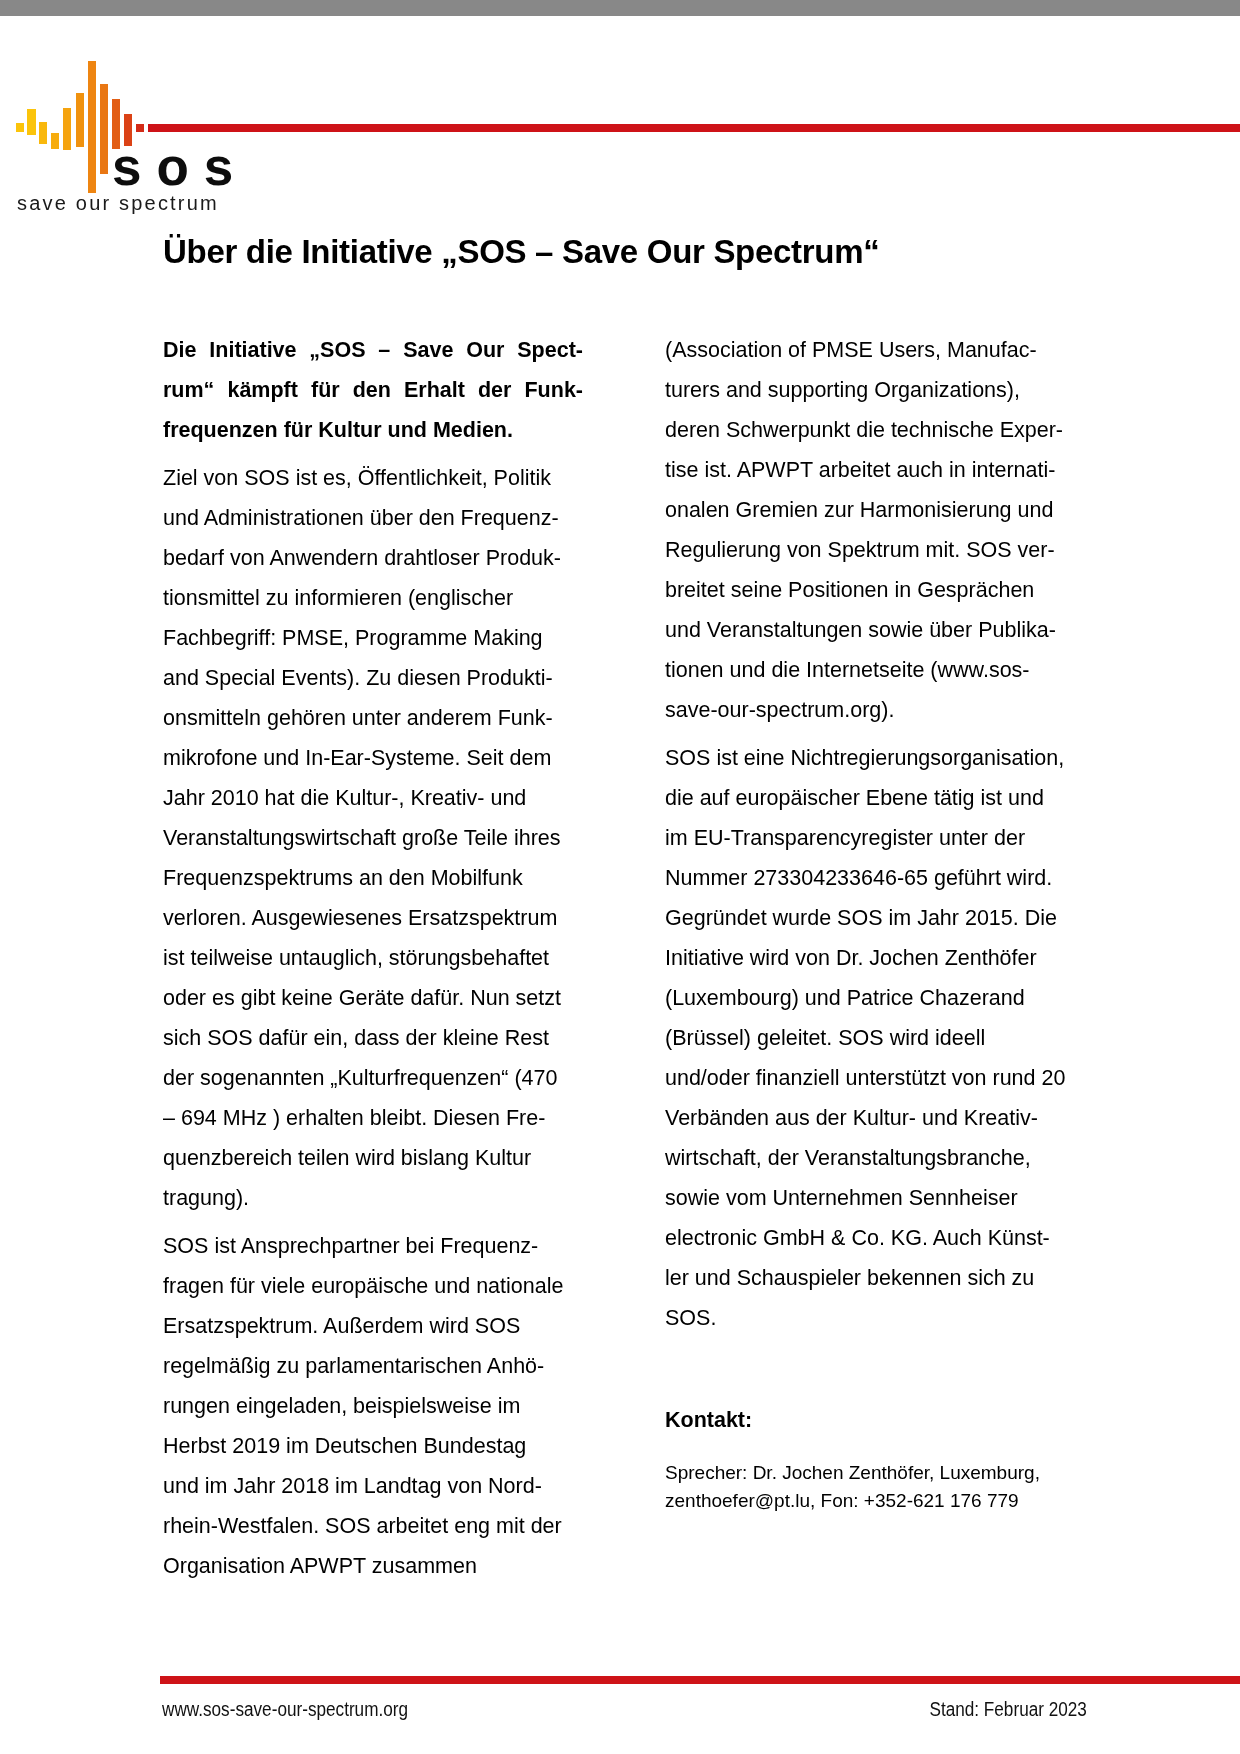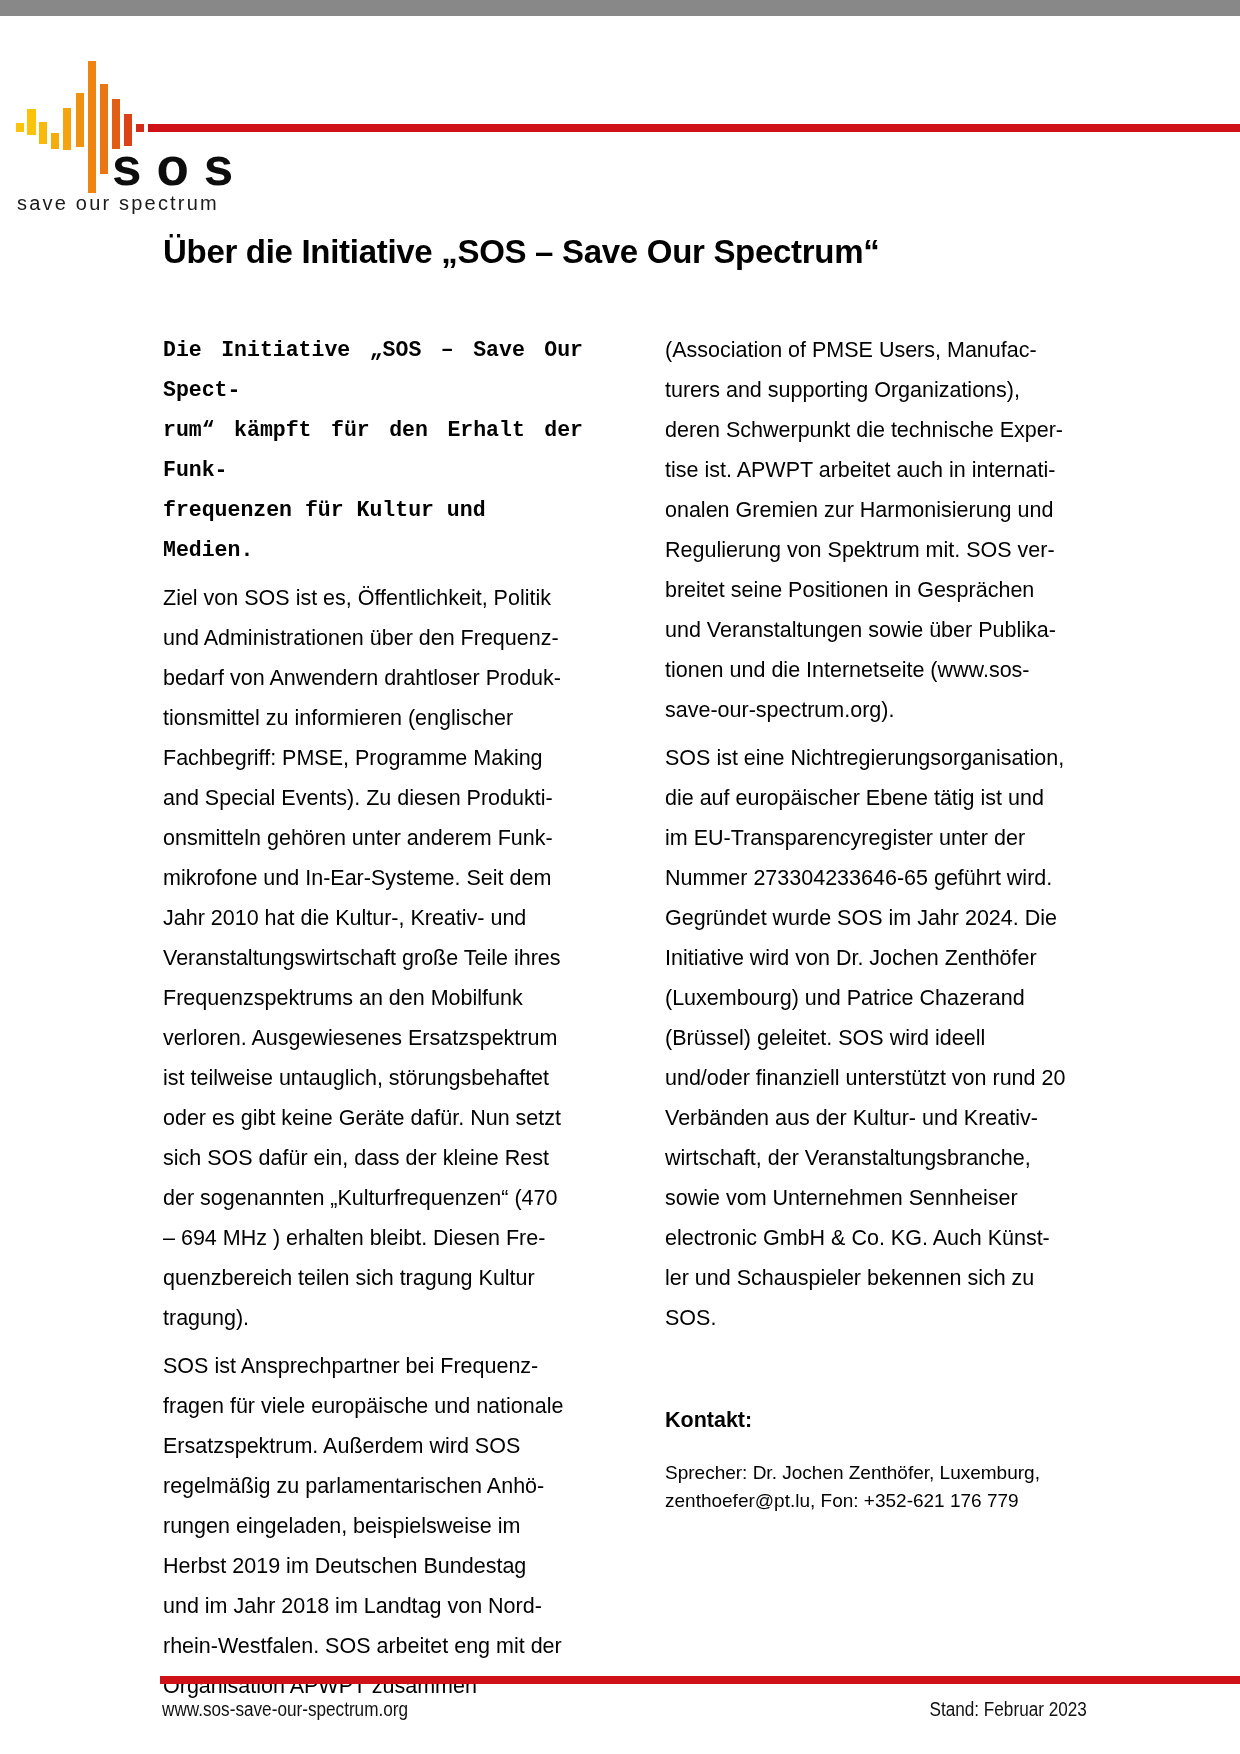--- a/index.html
+++ b/index.html
@@ -30,21 +30,21 @@
     font-size:33px;font-weight:bold;letter-spacing:-0.3px;white-space:nowrap;
   }
 
   
   .columns{position:absolute;left:163px;top:314px;width:926px;display:flex;gap:82px;}
   .col-left{width:420px;}
   .col-right{width:424px;}
   .para{margin:0 0 8px 0;font-size:21.5px;line-height:40px;}
   .tline{white-space:nowrap;}
   .lead{font-weight:bold;}
-  .lead .tline{white-space:normal;font-family:Liberation Mono, monospace;}
+  .lead .tline{white-space:normal;}
   .lead .tline:not(:last-child){text-align:justify;text-align-last:justify;}
 
   .kontakt-heading{
     margin-top:62px;font-size:21.5px;font-weight:bold;line-height:40px;
   }
   .contact-para{margin:19px 0 0 0;font-size:19px;line-height:28px;}
   .contact-para .tline{white-space:nowrap;}
 
   
   .footer-rule{position:absolute;left:160px;right:0;top:1660px;height:8px;}
@@ -99,21 +99,21 @@
           <div class="tline">mikrofone und In-Ear-Systeme. Seit dem</div>
           <div class="tline">Jahr 2010 hat die Kultur-, Kreativ- und</div>
           <div class="tline">Veranstaltungswirtschaft große Teile ihres</div>
           <div class="tline">Frequenzspektrums an den Mobilfunk</div>
           <div class="tline">verloren. Ausgewiesenes Ersatzspektrum</div>
           <div class="tline">ist teilweise untauglich, störungsbehaftet</div>
           <div class="tline">oder es gibt keine Geräte dafür. Nun setzt</div>
           <div class="tline">sich SOS dafür ein, dass der kleine Rest</div>
           <div class="tline">der sogenannten „Kulturfrequenzen“ (470</div>
           <div class="tline">– 694 MHz ) erhalten bleibt. Diesen Fre-</div>
-          <div class="tline">quenzbereich teilen sich tragung Kultur</div>
+          <div class="tline">quenzbereich teilen wird bislang Kultur</div>
           <div class="tline">tragung).</div>
         </div>
       <div class="para">
           <div class="tline">SOS ist Ansprechpartner bei Frequenz-</div>
           <div class="tline">fragen für viele europäische und nationale</div>
           <div class="tline">Ersatzspektrum. Außerdem wird SOS</div>
           <div class="tline">regelmäßig zu parlamentarischen Anhö-</div>
           <div class="tline">rungen eingeladen, beispielsweise im</div>
           <div class="tline">Herbst 2019 im Deutschen Bundestag</div>
           <div class="tline">und im Jahr 2018 im Landtag von Nord-</div>
@@ -132,21 +132,21 @@
           <div class="tline">breitet seine Positionen in Gesprächen</div>
           <div class="tline">und Veranstaltungen sowie über Publika-</div>
           <div class="tline">tionen und die Internetseite (www.sos-</div>
           <div class="tline">save-our-spectrum.org).</div>
         </div>
       <div class="para">
           <div class="tline">SOS ist eine Nichtregierungsorganisation,</div>
           <div class="tline">die auf europäischer Ebene tätig ist und</div>
           <div class="tline">im EU-Transparencyregister unter der</div>
           <div class="tline">Nummer 273304233646-65 geführt wird.</div>
-          <div class="tline">Gegründet wurde SOS im Jahr 2024. Die</div>
+          <div class="tline">Gegründet wurde SOS im Jahr 2015. Die</div>
           <div class="tline">Initiative wird von Dr. Jochen Zenthöfer</div>
           <div class="tline">(Luxembourg) und Patrice Chazerand</div>
           <div class="tline">(Brüssel) geleitet. SOS wird ideell</div>
           <div class="tline">und/oder finanziell unterstützt von rund 20</div>
           <div class="tline">Verbänden aus der Kultur- und Kreativ-</div>
           <div class="tline">wirtschaft, der Veranstaltungsbranche,</div>
           <div class="tline">sowie vom Unternehmen Sennheiser</div>
           <div class="tline">electronic GmbH &amp; Co. KG. Auch Künst-</div>
           <div class="tline">ler und Schauspieler bekennen sich zu</div>
           <div class="tline">SOS.</div>

